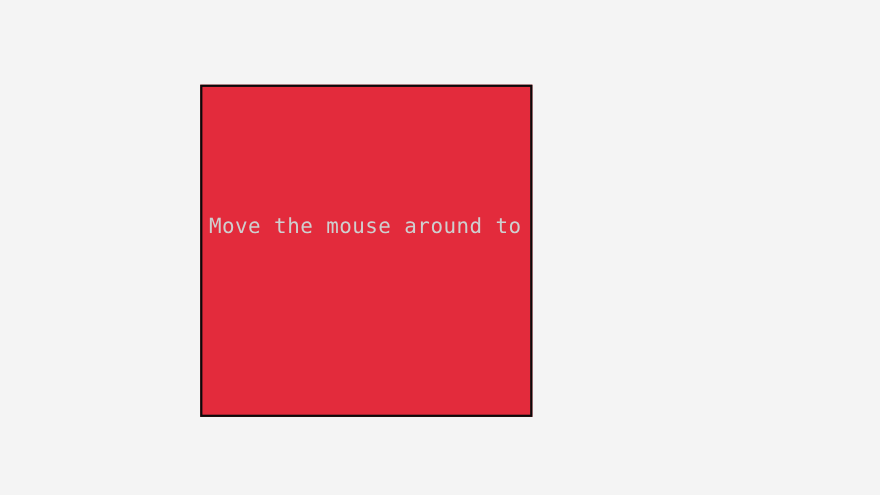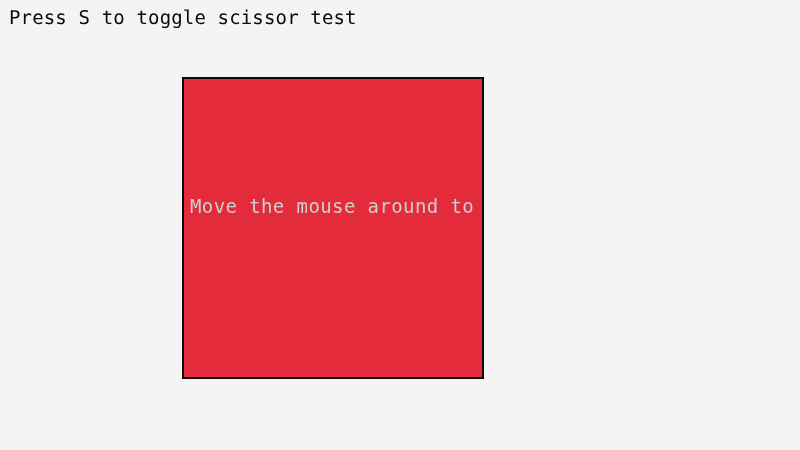--- a/index.html
+++ b/index.html
@@ -63,19 +63,18 @@
     white-space: nowrap;
     -webkit-font-smoothing: none;
     font-smooth: never;
   }
 </style>
 </head>
 <body>
 
 <div id="app">
 
-  <div class="hint-text">Press S to toggle scissor test</div>
 
   <div class="scissor-box">
     <div class="clipped-message">Move the mouse around to r</div>
   </div>
 
 </div>
 
 </body></html>

